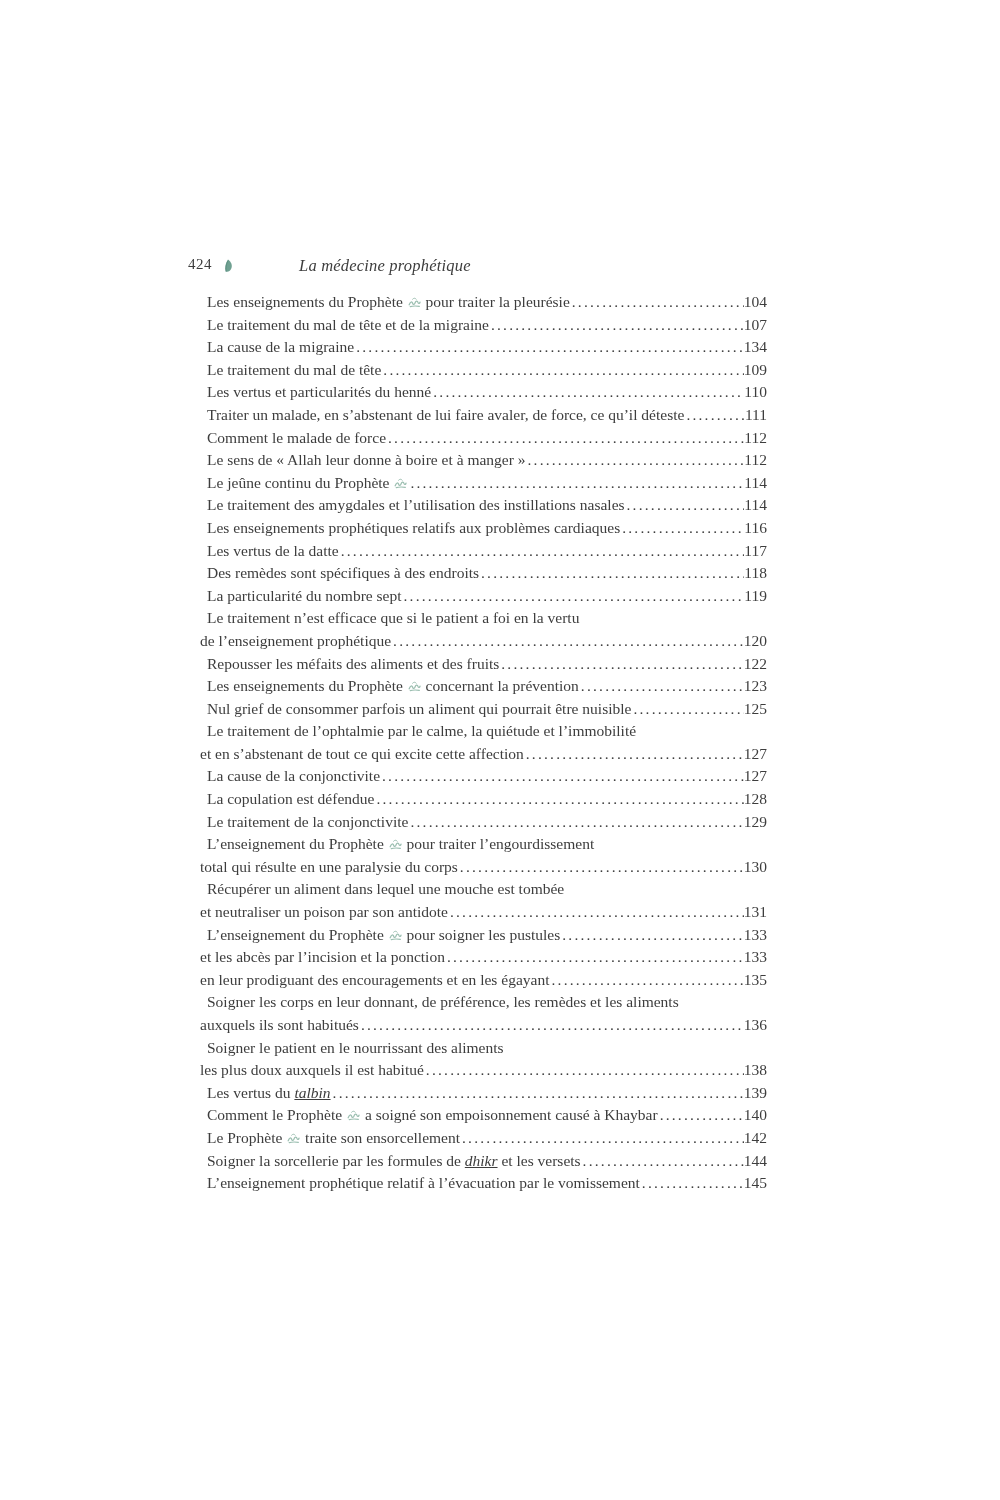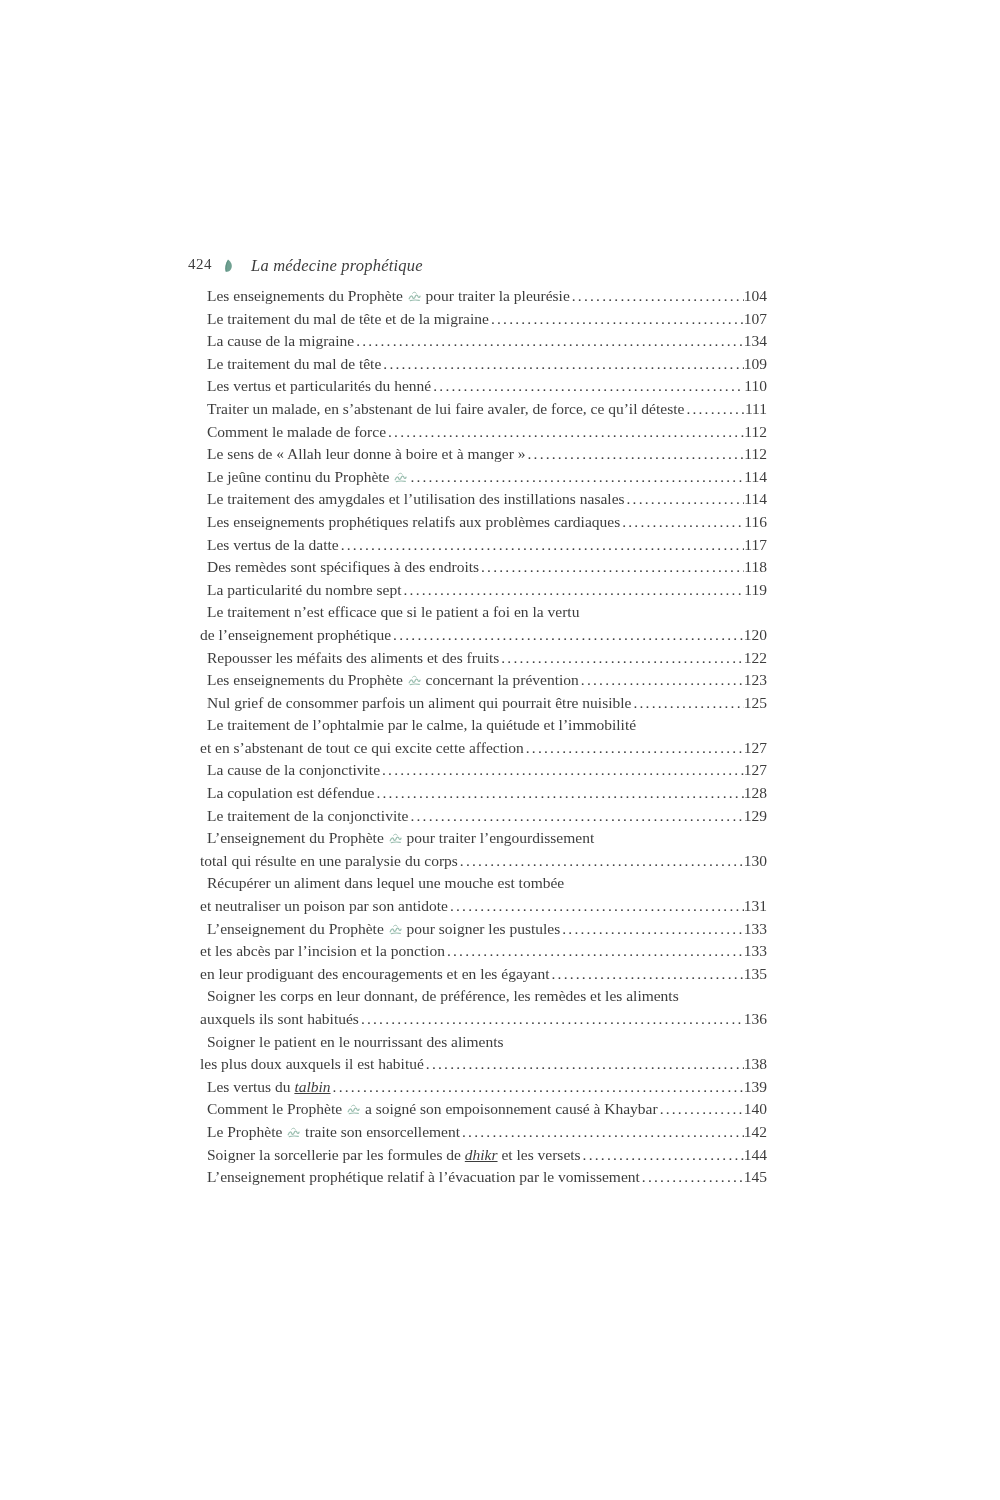--- a/index.html
+++ b/index.html
@@ -14,34 +14,34 @@
   .page { position: absolute; inset: 0; background: #ffffff; }
 
   
   .running-header {
     position: absolute; left: 188px; top: 256px;
     display: flex; align-items: flex-start;
     white-space: nowrap;
   }
   .folio { font-size: 15px; letter-spacing: 0.5px; }
   .fleuron-wrap { margin: 0 17px 0 10px; align-self: center; transform: translateY(2px); }
-  .book-title { font-style: italic; font-size: 16.5px; letter-spacing: 0.2px; }
+  .book-title { font-style: italic; font-size: 16.5px; letter-spacing: 0.2px; margin-left: 48px; }
 
   
   .toc {
     position: absolute; left: 200px; top: 287px; width: 567px;
   }
   .toc-line {
     display: flex; align-items: baseline;
     height: 22.6px;
     font-size: 15.5px;
     white-space: nowrap;
   }
   .toc-line.indent { padding-left: 7px; }
-  .toc-text { flex: 0 0 auto; }
+  .toc-text { flex: 0 0 auto; margin-top: 6px; }
   .toc-text .it { font-style: italic; text-decoration: underline; }
   .saw-icon { margin: 0 1px; transform: translateY(1px); }
   .dots {
     flex: 1 1 auto; min-width: 0;
     overflow: hidden;
     letter-spacing: 2.2px;
     padding-left: 2px;
   }
   .pagenum { flex: 0 0 auto; }
 </style>

